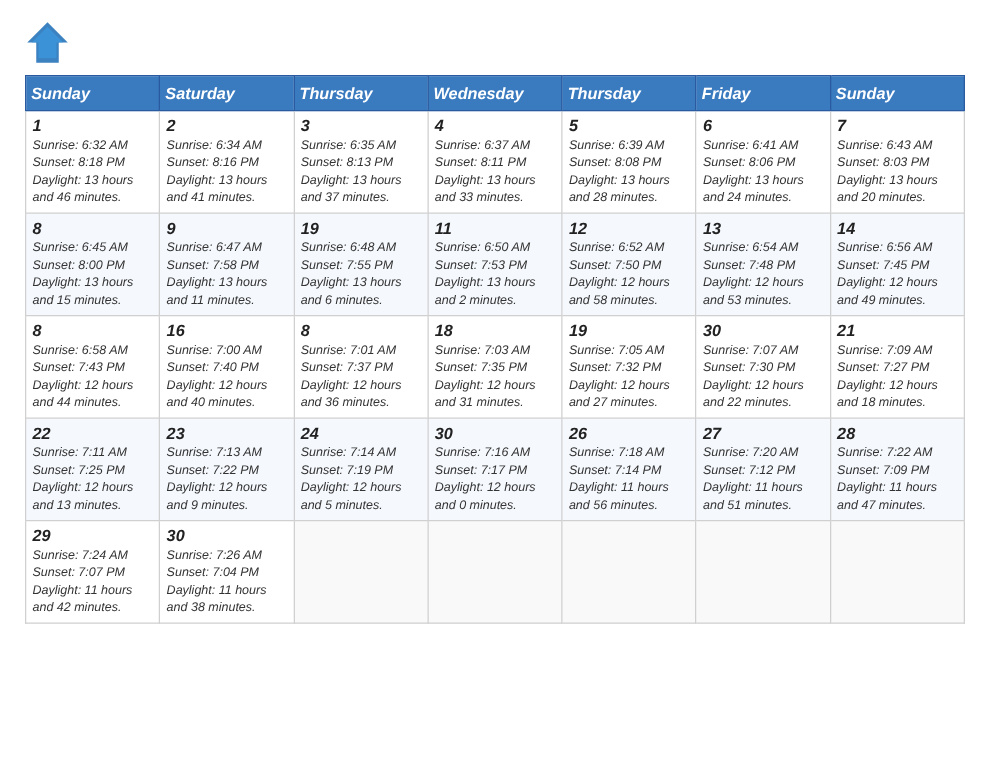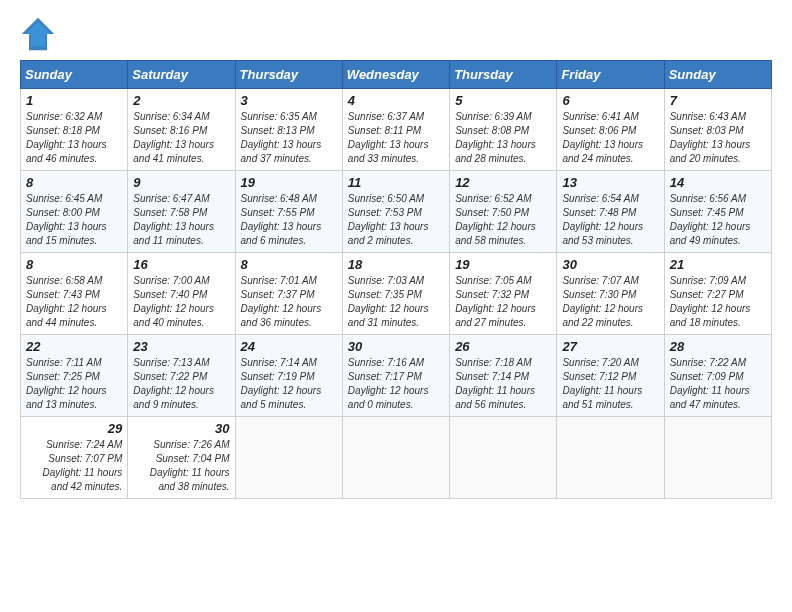--- a/index.html
+++ b/index.html
@@ -87,21 +87,20 @@
     .cell-text {
       font-size: 10px;
       line-height: 1.4;
       color: #333;
     }
     .empty-cell {
       background: #f9f9f9 !important;
     }
     .last-row td {
       height: 70px;
-      text-align: right;
     }
   </style>
 </head>
 <body>
 
 <div class="container">
   <div class="header-row">
     <div class="logo">
       <svg class="logo-icon" viewBox="0 0 40 40">
 

